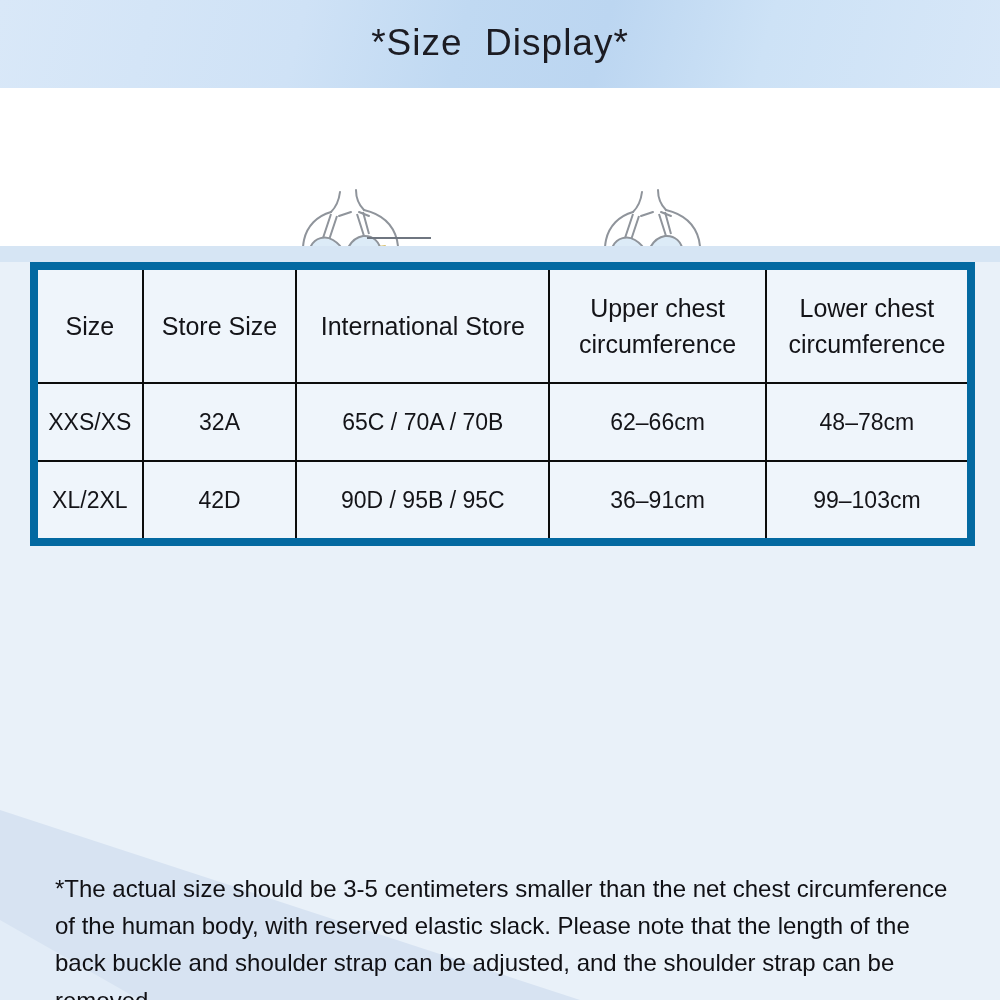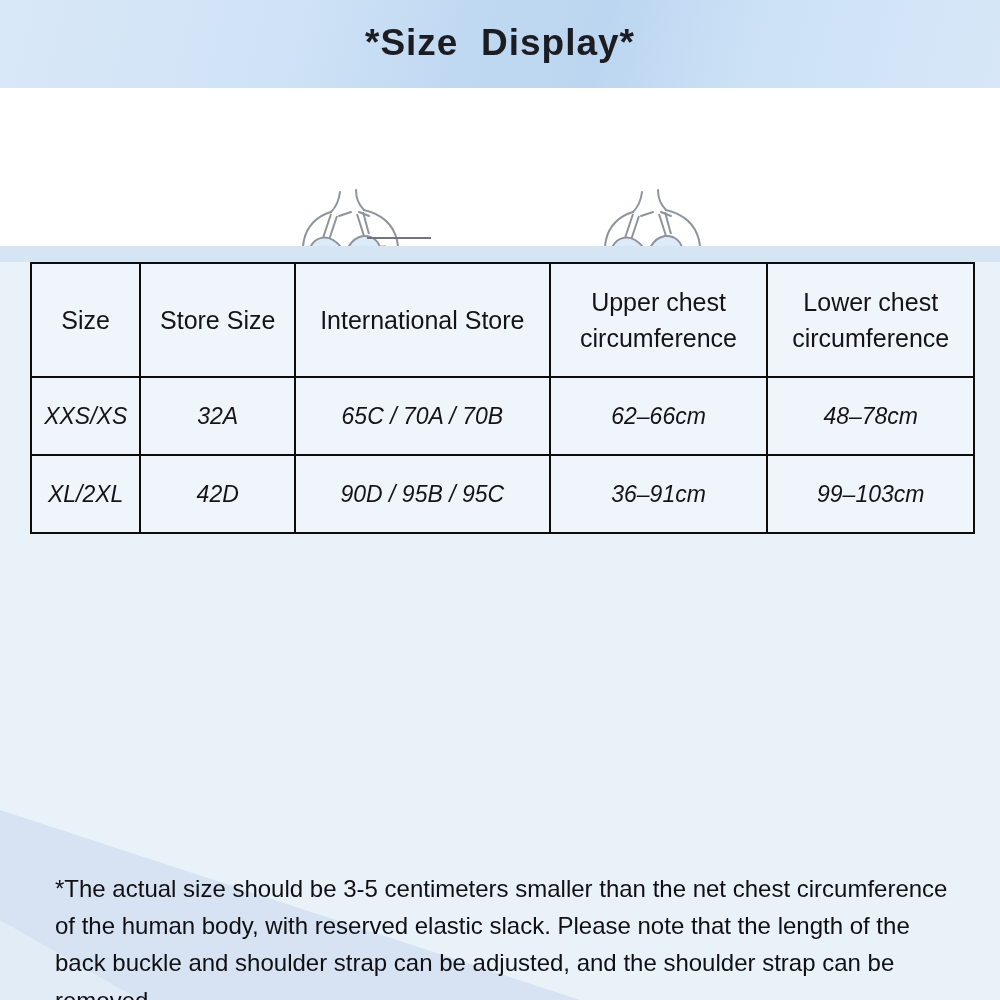--- a/index.html
+++ b/index.html
@@ -3,21 +3,21 @@
 <meta charset="utf-8">
 <style>
   html,body{margin:0;padding:0;}
   body{font-family:"Liberation Sans",sans-serif;color:#17171c;}
   .page{position:relative;width:1000px;height:1000px;overflow:hidden;background:#e9f1f9;}
 
   
   .banner{position:absolute;left:0;top:0;width:1000px;height:88px;
     background:linear-gradient(104deg,#d9e8f8 0%,#cfe2f6 30%,#c0d9f2 46%,#bcd6f1 60%,#cde2f6 76%,#d7e7f8 100%);}
   .banner-title{position:absolute;left:0;top:22px;width:1000px;text-align:center;
-    font-size:37px;letter-spacing:1px;color:#1c1c23;white-space:pre;font-weight:bold;}
+    font-size:37px;letter-spacing:1px;color:#1c1c23;white-space:pre;}
 
   
   .illu-section{position:absolute;left:0;top:88px;width:1000px;height:158px;background:#ffffff;}
   .divider-strip{position:absolute;left:0;top:246px;width:1000px;height:16px;background:#d6e5f4;}
 
   .diagram-label{position:absolute;width:240px;text-align:center;font-size:25px;line-height:1.5;color:#1b1b1f;}
   .label-left{left:66px;top:150px;}
   .label-right{left:690px;top:150px;}
   .label-length{position:absolute;left:440px;top:164px;font-size:26px;color:#3c3f45;}
 
@@ -30,22 +30,22 @@
     clip-path:polygon(0 81%,58% 100%,0 100%);}
   .bg-wedge-light{position:absolute;left:0;top:0;width:1000px;height:1000px;background:#e2ecf7;
     clip-path:polygon(0 92%,14% 100%,0 100%);}
 
   
   .size-table{position:absolute;left:30px;top:262px;width:945px;border-collapse:collapse;
     background:#eff5fb;table-layout:fixed;}
   .size-table th,.size-table td{border:2px solid #0c0c0c;text-align:center;vertical-align:middle;
     padding:0 6px;color:#141418;}
   .size-table th{height:112px;font-size:25px;font-weight:400;line-height:1.45;}
-  .size-table td{height:76px;font-size:23px;font-style:italic;}
-  .size-table{border:1px solid #0369a1;}
+  .size-table td{height:76px;font-size:23px;}
+  .size-table{border:8px solid #0369a1;}
   .col-size{width:11.6%;}
   .col-store{width:16.4%;}
   .col-intl{width:27.0%;}
   .col-upper{width:23.1%;}
   .col-lower{width:21.9%;}
 
   
   .footnote{position:absolute;left:55px;top:870px;width:900px;font-size:24px;line-height:1.55;color:#101014;}
 </style>
 </head>

